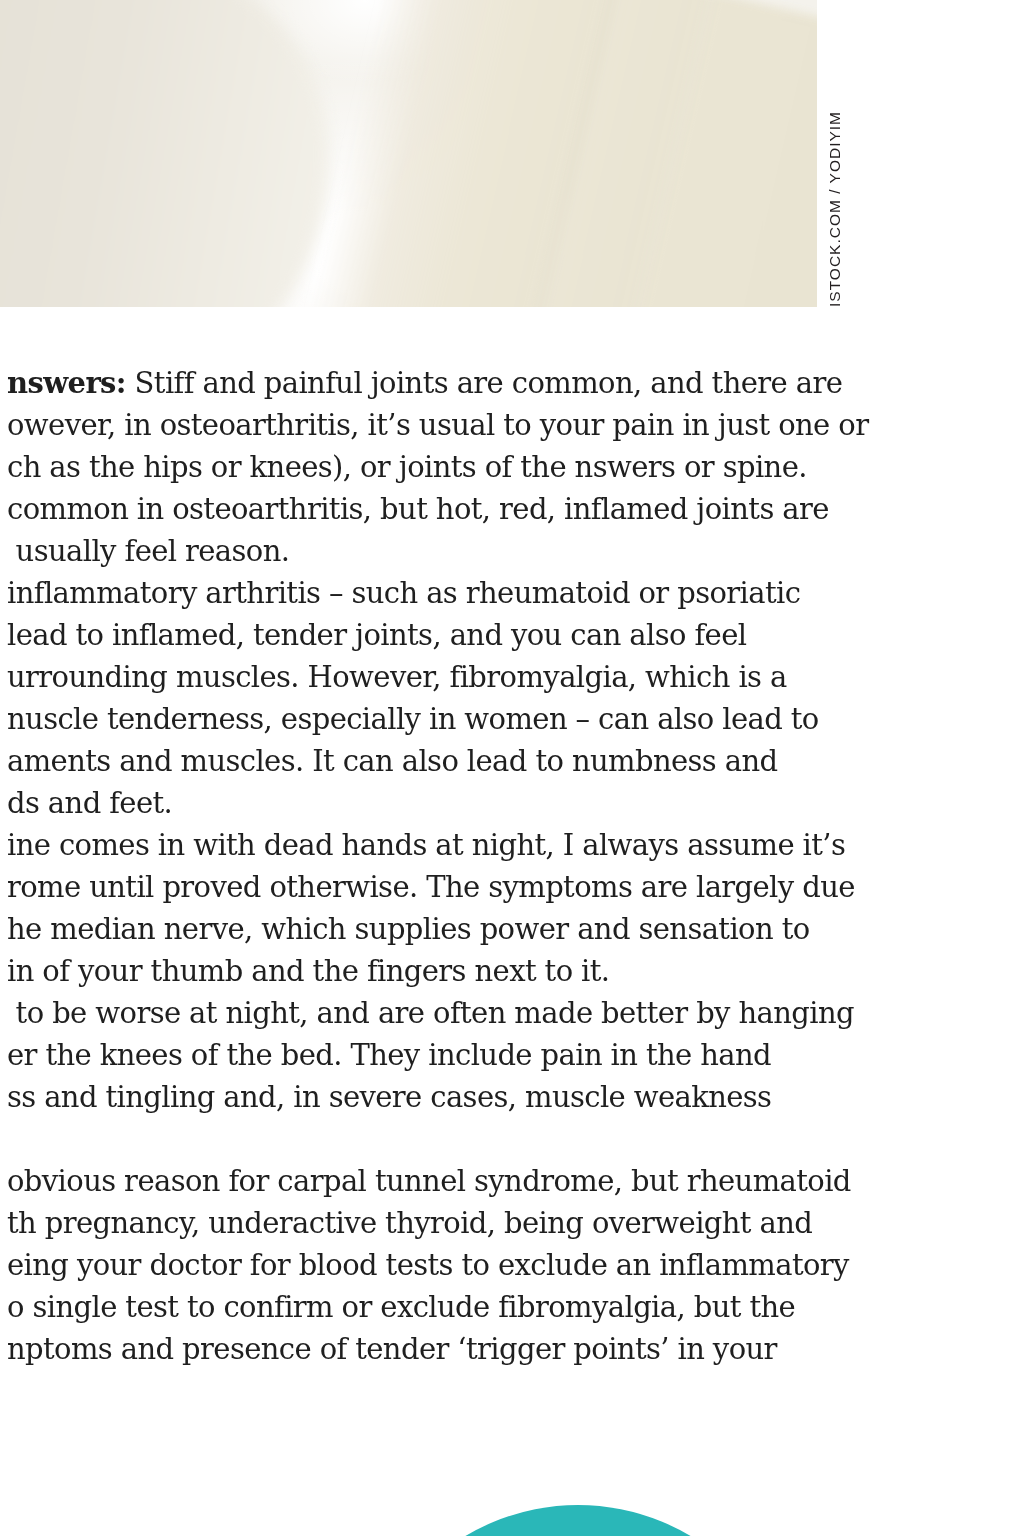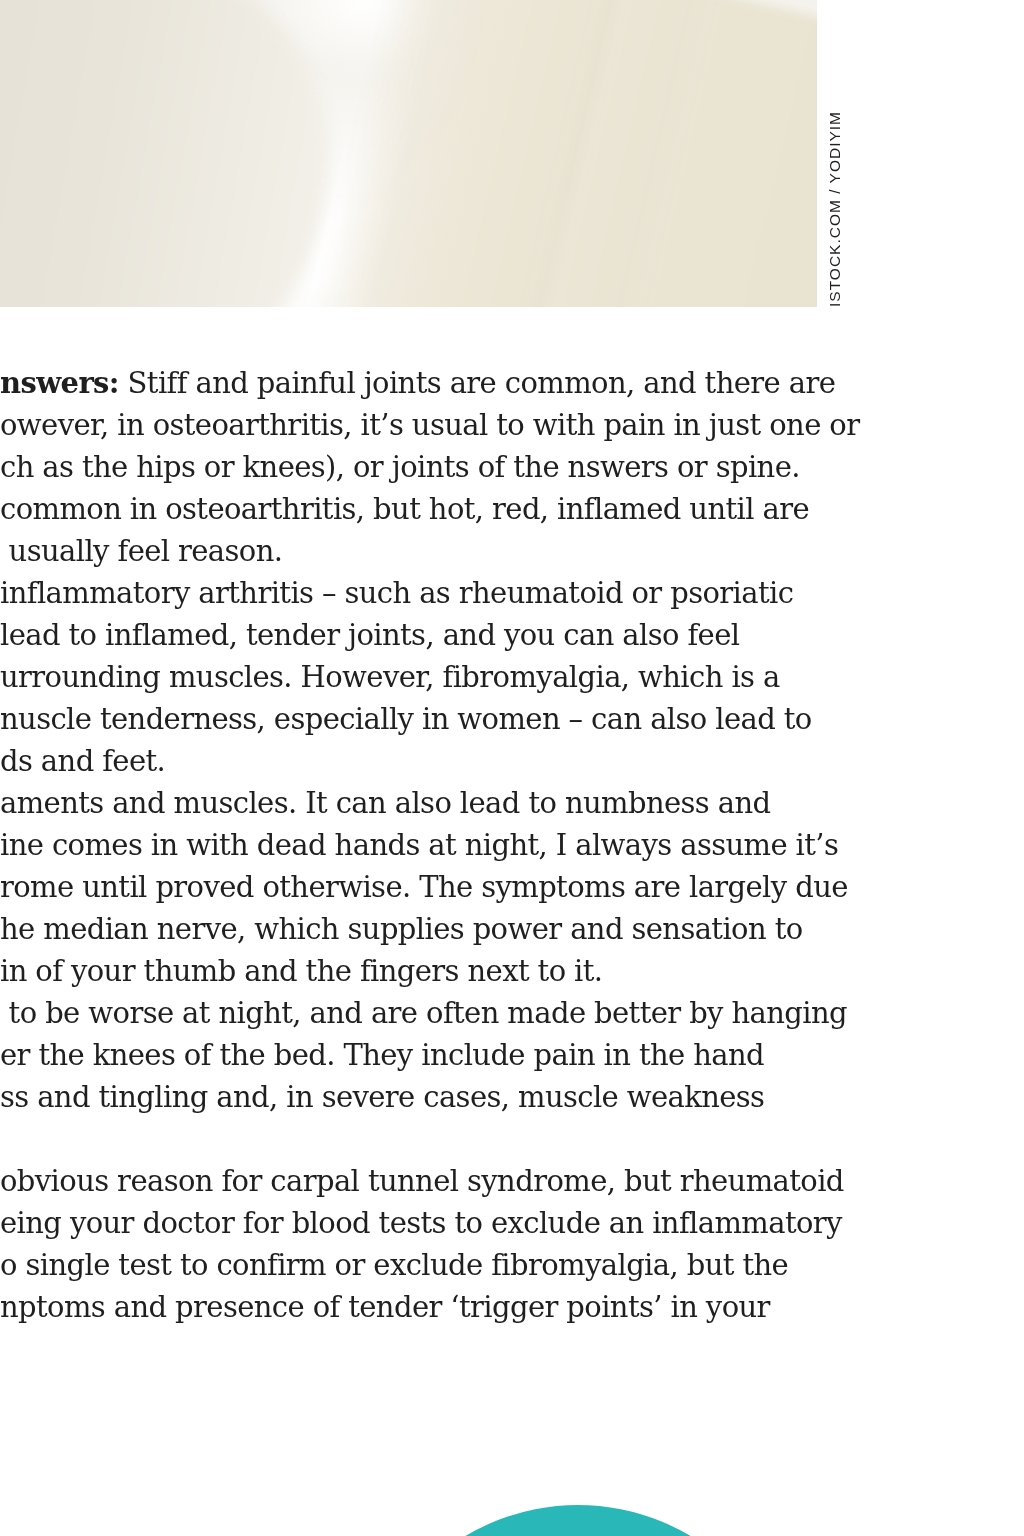--- a/index.html
+++ b/index.html
@@ -62,20 +62,21 @@
   
   .article{
     position:absolute;left:0;top:362px;width:860px;
     color:#1f1f1f;
   }
   .line{
     height:42px;line-height:42px;
     font-size:29px;
     letter-spacing:-0.6px;
     white-space:pre;
+    margin-left:7px;
   }
   .line .lead{font-weight:bold;}
   .line-gap{height:42px;}
 
   
   .info-icon{
     display:inline-block;
     width:27px;height:29px;
     margin-left:9px;
     border-radius:50%;
@@ -106,39 +107,40 @@
     <div class="leg-left"></div>
     <div class="leg-right"></div>
   </div>
 
   <div class="credit">
     <span>ISTOCK.COM / YODIYIM</span>
   </div>
 
   <div class="article">
       <div class="line"><span class="lead">nswers:</span><span> Stiff and painful joints are common, and there are</span></div>
-      <div class="line"><span>owever, in osteoarthritis, it’s usual to with pain in just one or</span></div>
+      <div class="line"><span>owever, in osteoarthritis, it’s usual to your pain in just one or</span></div>
       <div class="line"><span>ch as the hips or knees), or joints of the nswers or spine.</span></div>
-      <div class="line"><span>common in osteoarthritis, but hot, red, inflamed until are</span></div>
+      <div class="line"><span>common in osteoarthritis, but hot, red, inflamed joints are</span></div>
       <div class="line"><span> usually feel reason.</span></div>
       <div class="line"><span>inflammatory arthritis – such as rheumatoid or psoriatic</span></div>
       <div class="line"><span>lead to inflamed, tender joints, and you can also feel</span></div>
       <div class="line"><span>urrounding muscles. However, fibromyalgia, which is a</span></div>
       <div class="line"><span>nuscle tenderness, especially in women – can also lead to</span></div>
+      <div class="line"><span>aments and muscles. It can also lead to numbness and</span></div>
       <div class="line"><span>ds and feet.</span></div>
-      <div class="line"><span>aments and muscles. It can also lead to numbness and</span></div>
       <div class="line"><span>ine comes in with dead hands at night, I always assume it’s</span></div>
       <div class="line"><span>rome until proved otherwise. The symptoms are largely due</span></div>
       <div class="line"><span>he median nerve, which supplies power and sensation to</span></div>
       <div class="line"><span>in of your thumb and the fingers next to it.</span></div>
       <div class="line"><span> to be worse at night, and are often made better by hanging</span></div>
       <div class="line"><span>er the knees of the bed. They include pain in the hand</span></div>
       <div class="line"><span>ss and tingling and, in severe cases, muscle weakness</span></div>
       <div class="line-gap"></div>
       <div class="line"><span>obvious reason for carpal tunnel syndrome, but rheumatoid</span></div>
+      <div class="line"><span>th pregnancy, underactive thyroid, being overweight and</span></div>
       <div class="line"><span>eing your doctor for blood tests to exclude an inflammatory</span></div>
       <div class="line"><span>o single test to confirm or exclude fibromyalgia, but the</span></div>
       <div class="line"><span>nptoms and presence of tender ‘trigger points’ in your</span></div>
     </div>
 
   <div class="teal-circle"></div>
 
 </div>
 
 </body></html>

